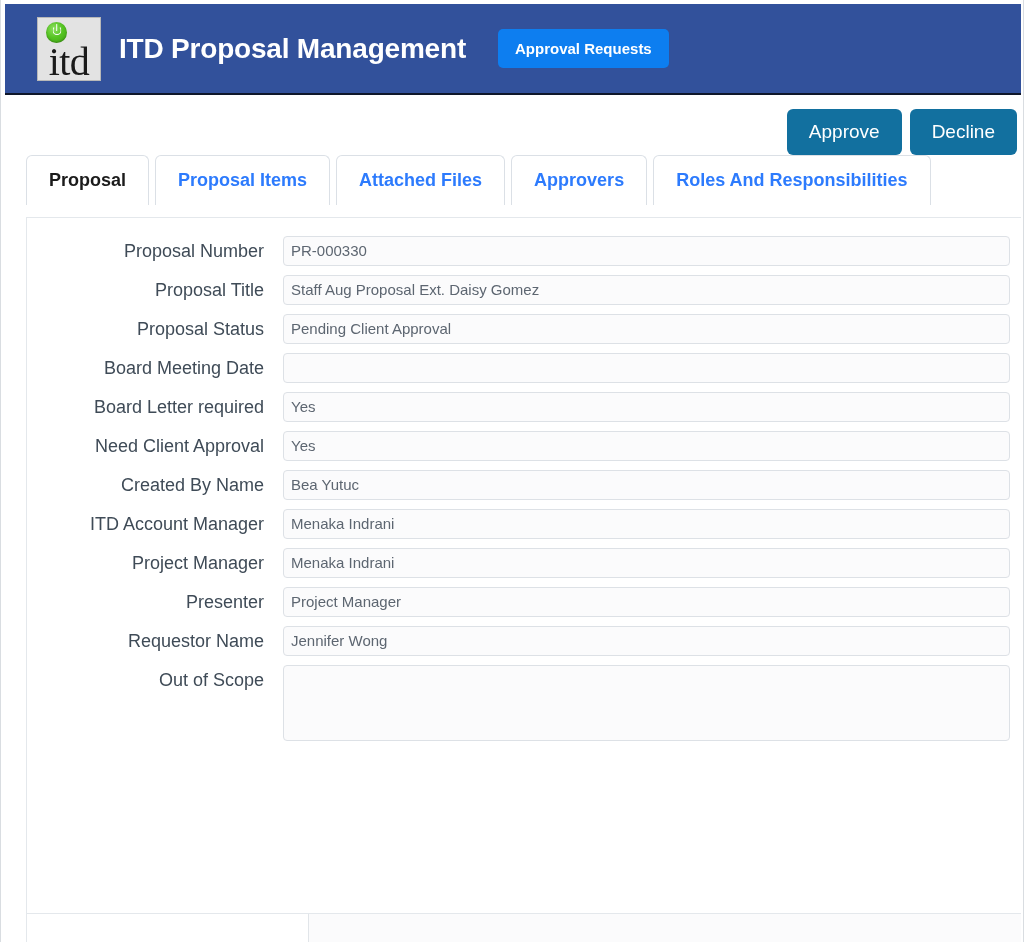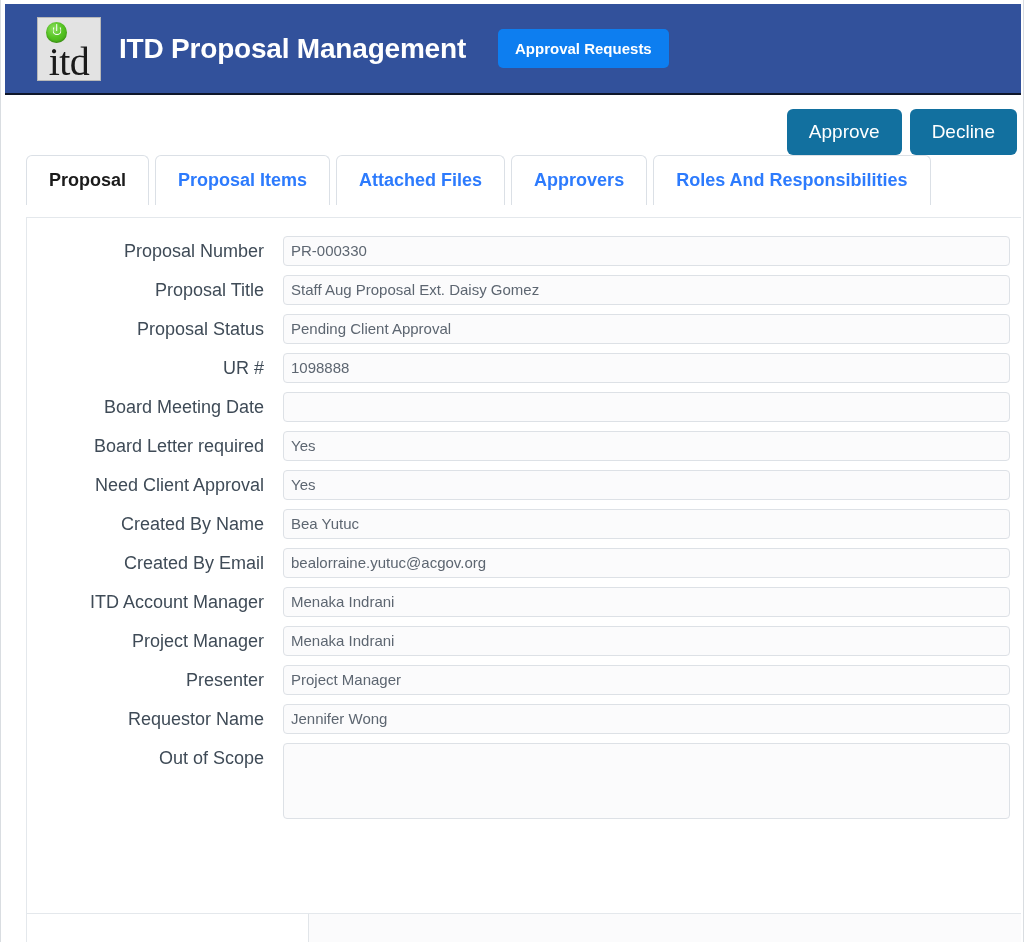--- a/index.html
+++ b/index.html
@@ -280,42 +280,34 @@
         </div>
         <div class="form-row">
           <div class="form-label">Proposal Title</div>
           <div class="form-field">Staff Aug Proposal Ext. Daisy Gomez</div>
         </div>
         <div class="form-row">
           <div class="form-label">Proposal Status</div>
           <div class="form-field">Pending Client Approval</div>
         </div>
         <div class="form-row">
-          <div class="form-label">UR #</div>
-          <div class="form-field">1098888</div>
-        </div>
-        <div class="form-row">
           <div class="form-label">Board Meeting Date</div>
           <div class="form-field"></div>
         </div>
         <div class="form-row">
           <div class="form-label">Board Letter required</div>
           <div class="form-field">Yes</div>
         </div>
         <div class="form-row">
           <div class="form-label">Need Client Approval</div>
           <div class="form-field">Yes</div>
         </div>
         <div class="form-row">
           <div class="form-label">Created By Name</div>
           <div class="form-field">Bea Yutuc</div>
-        </div>
-        <div class="form-row">
-          <div class="form-label">Created By Email</div>
-          <div class="form-field">bealorraine.yutuc@acgov.org</div>
         </div>
         <div class="form-row">
           <div class="form-label">ITD Account Manager</div>
           <div class="form-field">Menaka Indrani</div>
         </div>
         <div class="form-row">
           <div class="form-label">Project Manager</div>
           <div class="form-field">Menaka Indrani</div>
         </div>
         <div class="form-row">

